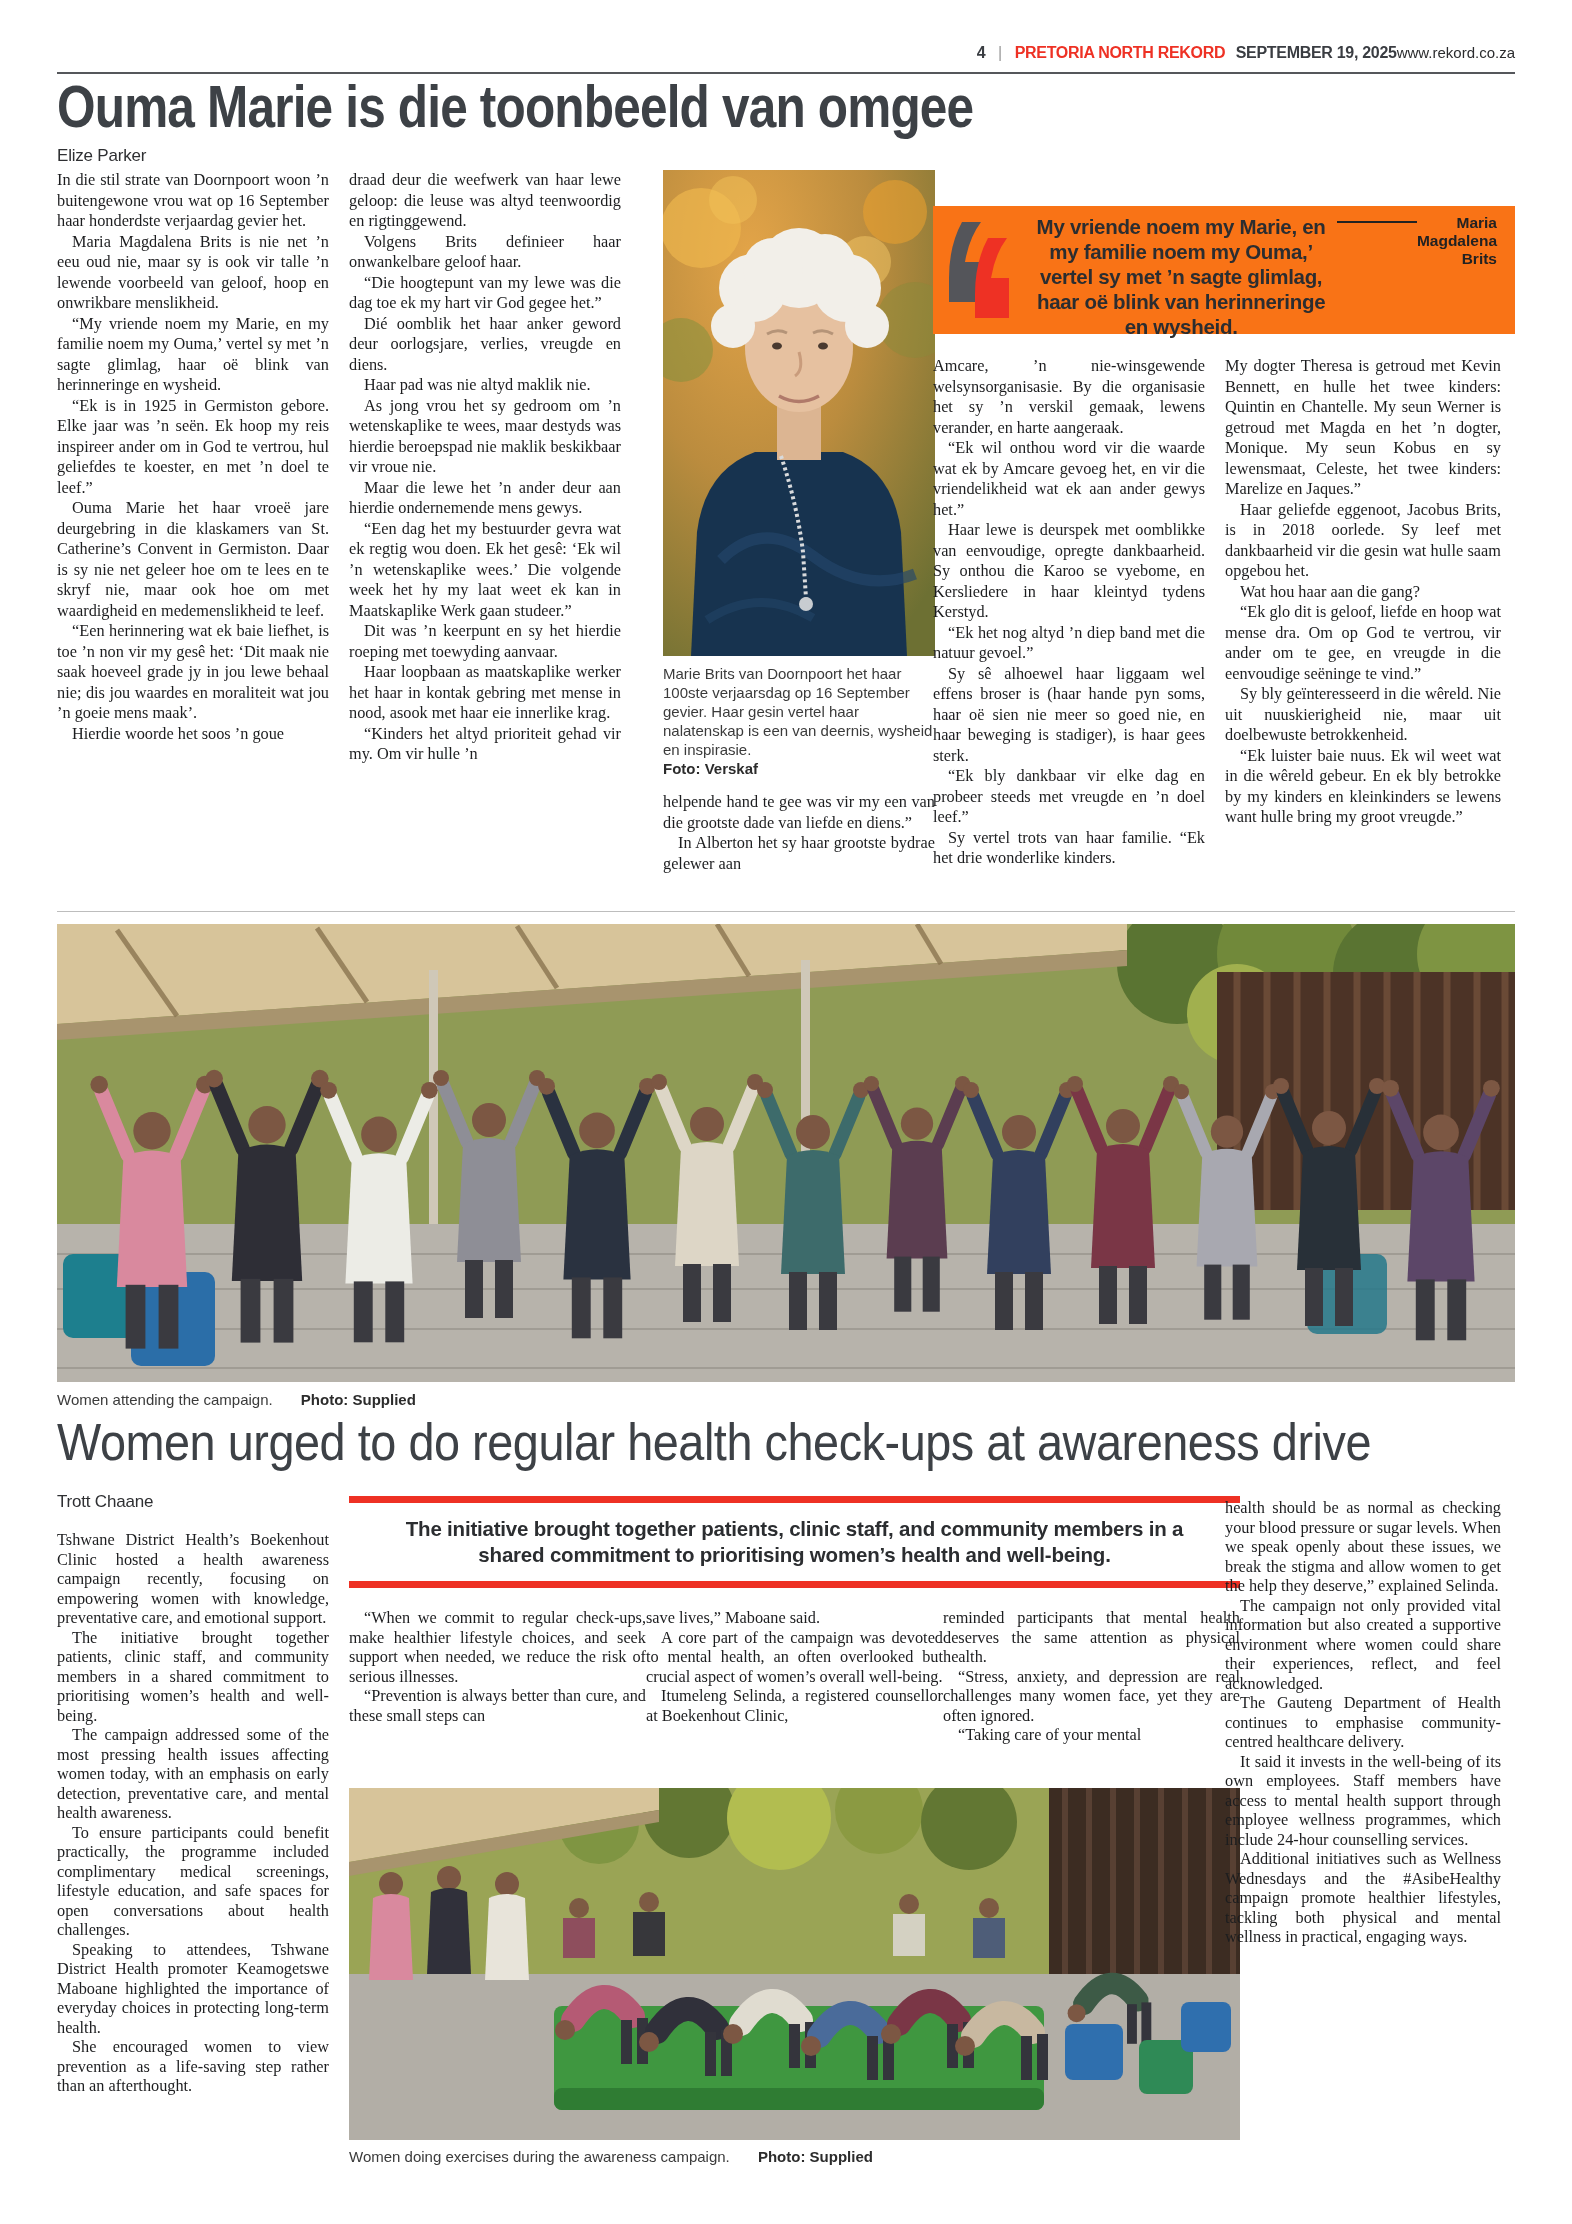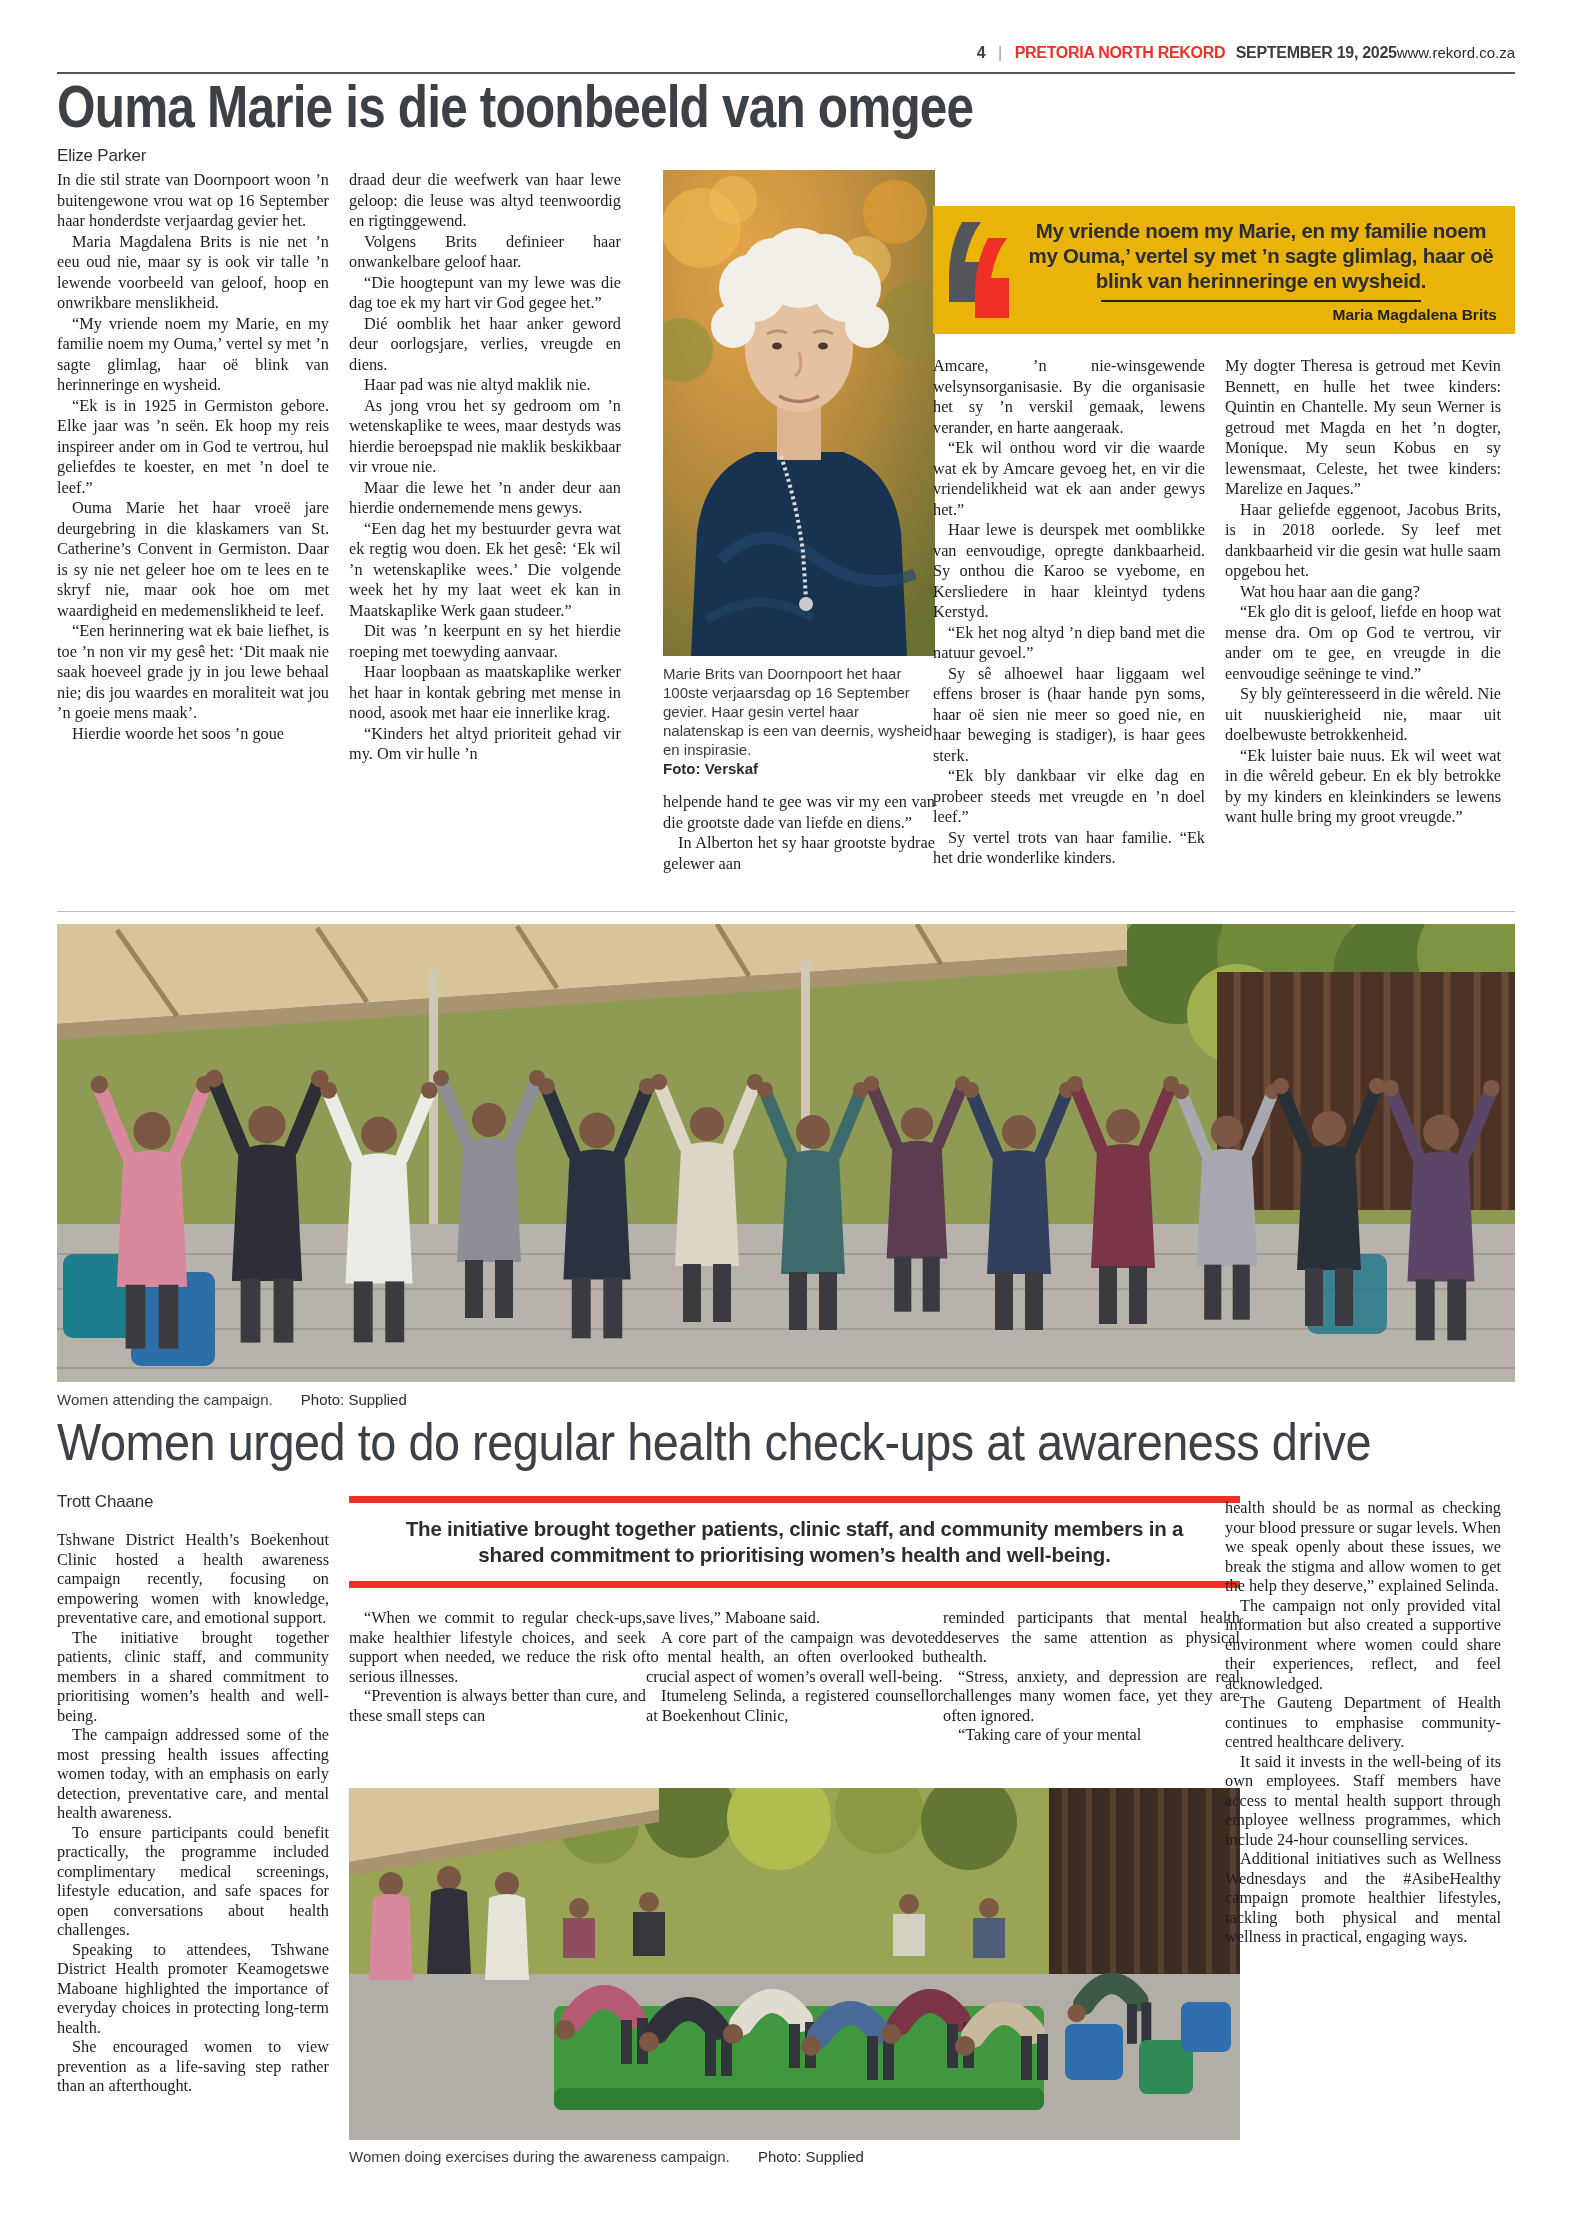--- a/index.html
+++ b/index.html
@@ -20,23 +20,23 @@
   
   .col{text-align:justify;font-family:"Liberation Serif",serif;color:#1c1d1f;}
   .col p{margin:0;}
   .col p + p{text-indent:15px;}
   .col p.ind{text-indent:15px;}
   .a1{font-size:16.3px;line-height:20.5px;}
   .a2{font-size:16.3px;line-height:19.5px;}
   
   .cap{font-size:15px;line-height:19px;color:#3b3b3b;}
   .cap .credit{font-weight:bold;color:#2c2c2c;}
-  .capline .credit{font-weight:normal;padding-left:24px;}
-  
-  .pq1{left:933px;top:206px;width:582px;height:128px;background:#eab308;display:flex;flex-direction:column;justify-content:center;padding:8px 18px 6px 92px;box-sizing:border-box;}
+  .capline .credit{font-weight:bold;padding-left:24px;}
+  
+  .pq1{left:933px;top:206px;width:582px;height:128px;background:#f97316;display:flex;flex-direction:row;justify-content:center;padding:8px 18px 6px 92px;box-sizing:border-box;}
   .pq1-text{font-weight:bold;font-size:20.5px;line-height:25px;color:#2b2d30;text-align:center;letter-spacing:-0.3px;}
   .pq1-line{width:68%;height:0;border-top:2.5px solid #222;margin:7px auto 4px auto;}
   .pq1-attr{font-weight:bold;font-size:15.5px;color:#222;text-align:right;}
   .pq1-icon{position:absolute;left:14px;top:16px;}
   
   .pq2{left:349px;top:1496px;width:891px;border-top:7px solid #ee3124;border-bottom:7px solid #ee3124;padding:13px 56px;box-sizing:border-box;}
   .pq2-text{font-weight:bold;font-size:20.5px;line-height:26px;color:#2b2d30;text-align:center;letter-spacing:-0.2px;}
   .mid-row{left:349px;top:1608px;width:891px;display:flex;}
   .mid-row .mcol{flex:1;}
   .divider{left:57px;top:911px;width:1458px;height:1px;background:#bdbdbd;}

